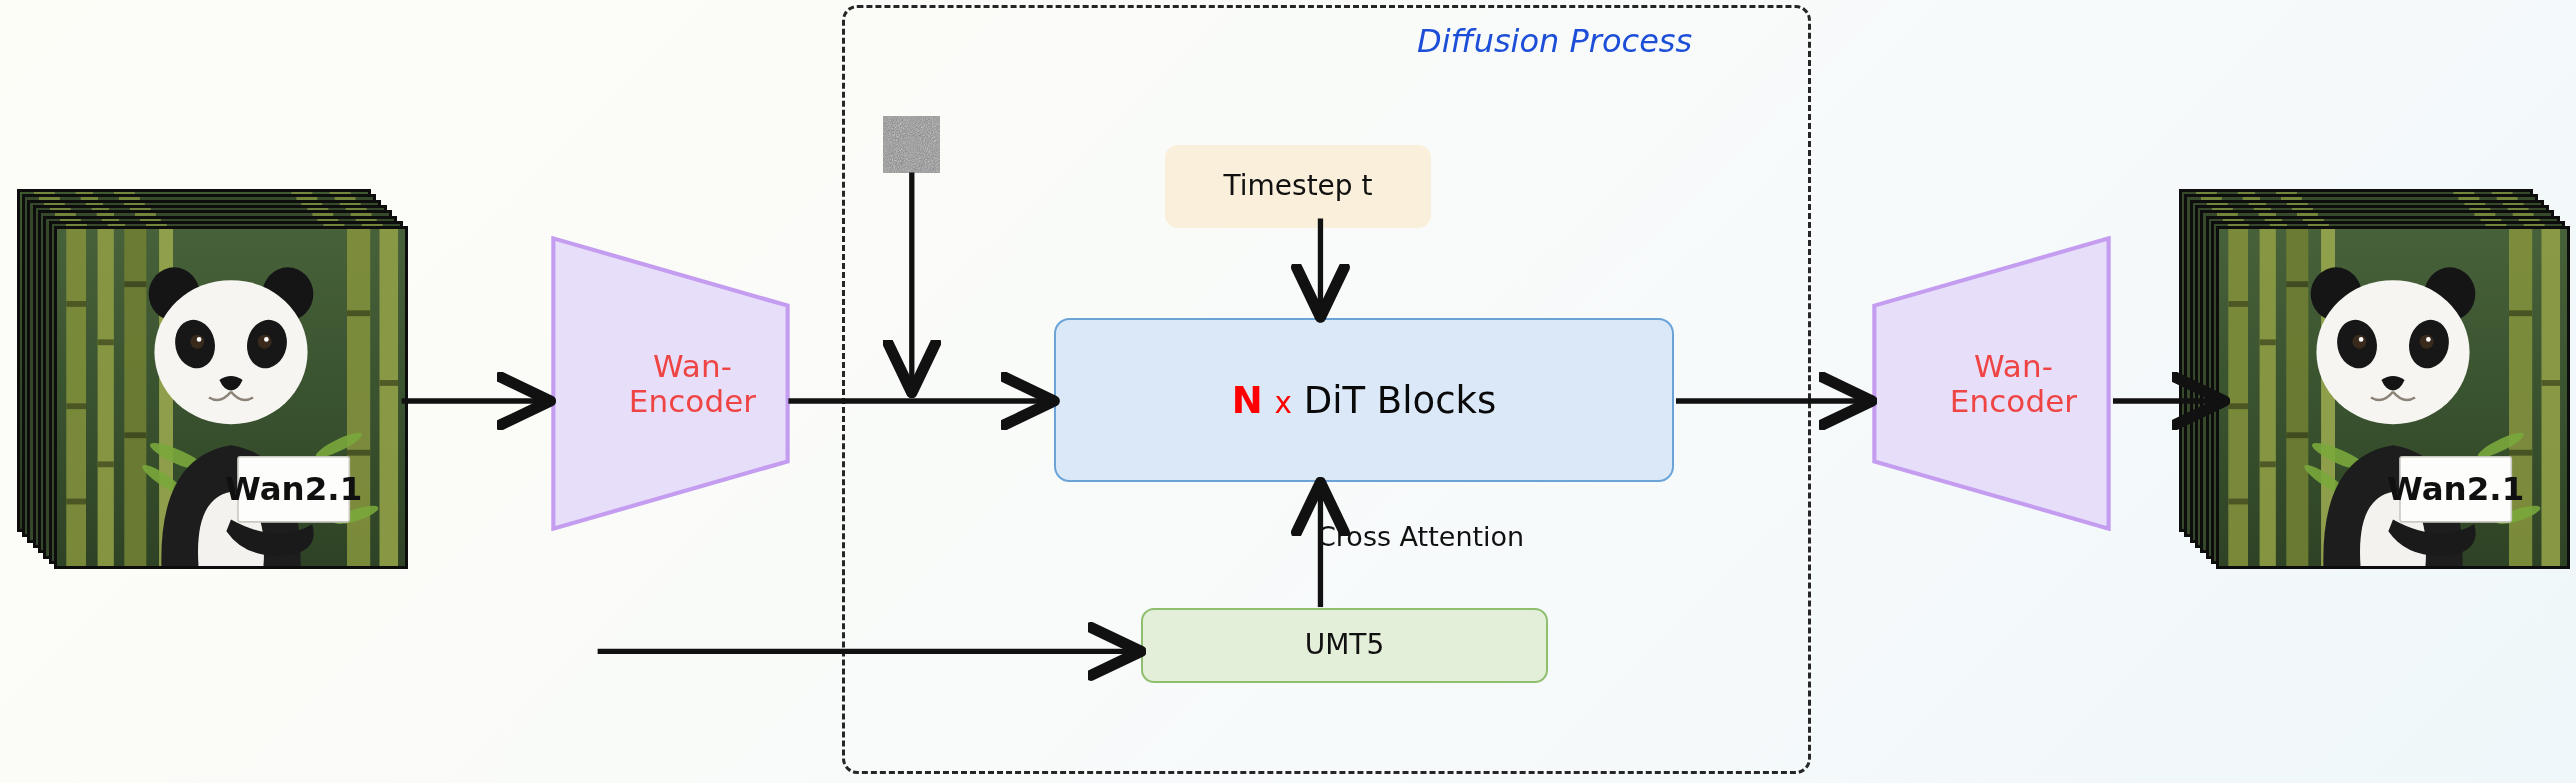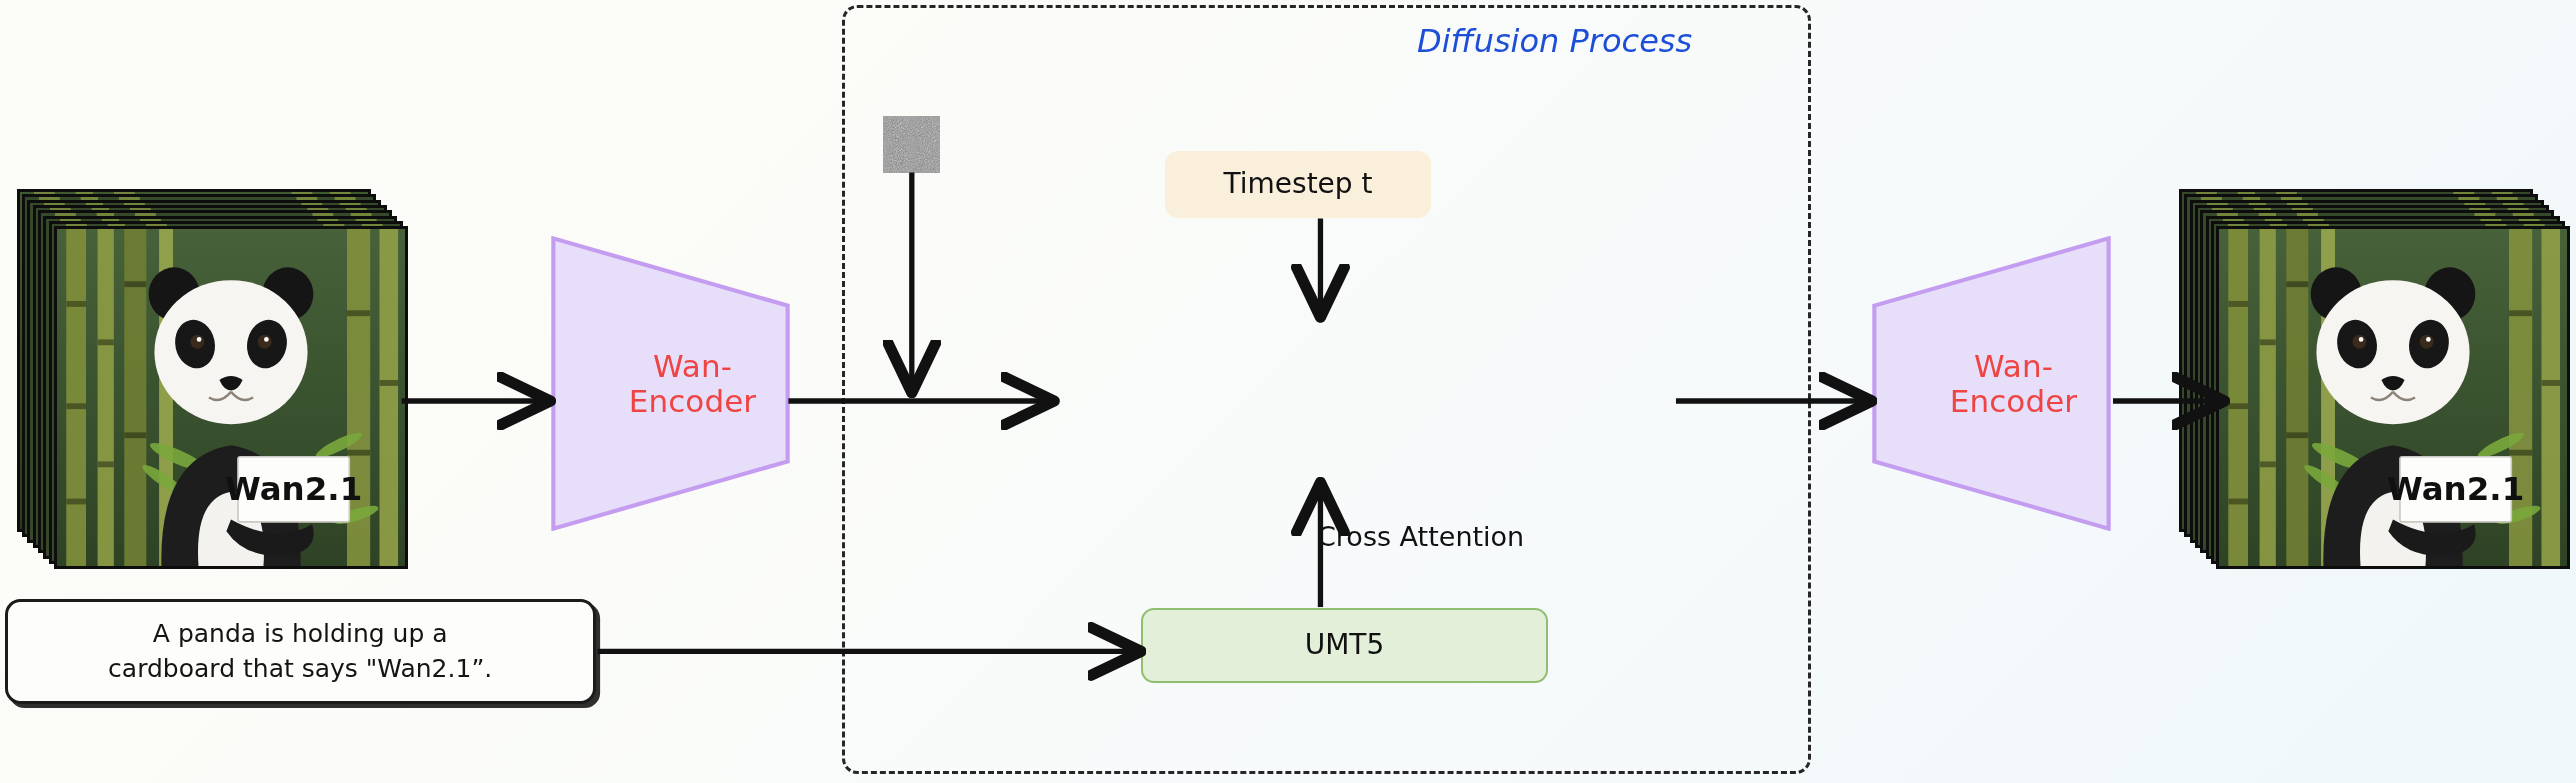--- a/index.html
+++ b/index.html
@@ -245,37 +245,36 @@
           <feComponentTransfer>
               <feFuncA type="linear" slope="1" intercept="0"></feFuncA>
             </feComponentTransfer>
         </filter>
       </defs>
       <rect width="64" height="64" fill="#8a8a8a"></rect>
       <rect width="64" height="64" filter="url(#nz)" opacity="1"></rect>
     </svg>
   </div>
 
-  <div class="rbox" id="timestep-box" style="left:1165px;top:151px;width:266px;height:67px;justify-content:center;">
+  <div class="rbox" id="timestep-box" style="left:1165px;top:145px;width:266px;height:83px;justify-content:center;">
     <span class="rbox-label">Timestep t</span>
   </div>
 
+  <div class="rbox" id="dit-box" style="left:1054px;top:318px;width:620px;height:164px;">
+    <span id="dit-label">
+      <span class="n">N</span><span>&nbsp;</span><span class="x">x</span><span>&nbsp;</span><span class="rest">DiT Blocks</span>
+    </span>
+  </div>
 
   <div class="rbox" id="umt5-box" style="left:1141px;top:608px;width:407px;height:75px;">
     <span class="rbox-label">UMT5</span>
   </div>
 
   <div class="plain" style="left:1317px;top:521px;">Cross Attention</div>
 
-  <div class="rbox" id="prompt-box" style="left:4.7px;top:599px;width:591px;height:105px;">
-    <span class="rbox-label">
-      <span>A panda is holding up a</span><br>
-      <span>cardboard that says "Wan2.1”.</span>
-    </span>
-  </div>
 
   <div class="trap" style="left:1872px;top:236px;width:239px;height:295px;">
     <svg viewBox="0 0 405 500" preserveAspectRatio="none">
       <polygon points="4,118 401,4 401,496 4,382" fill="#e7dffa" stroke="#c49cf0" stroke-width="7"></polygon>
     </svg>
     <div class="trap-label">
       <span>Wan-</span>
       <span>Encoder</span>
     </div>
   </div>

